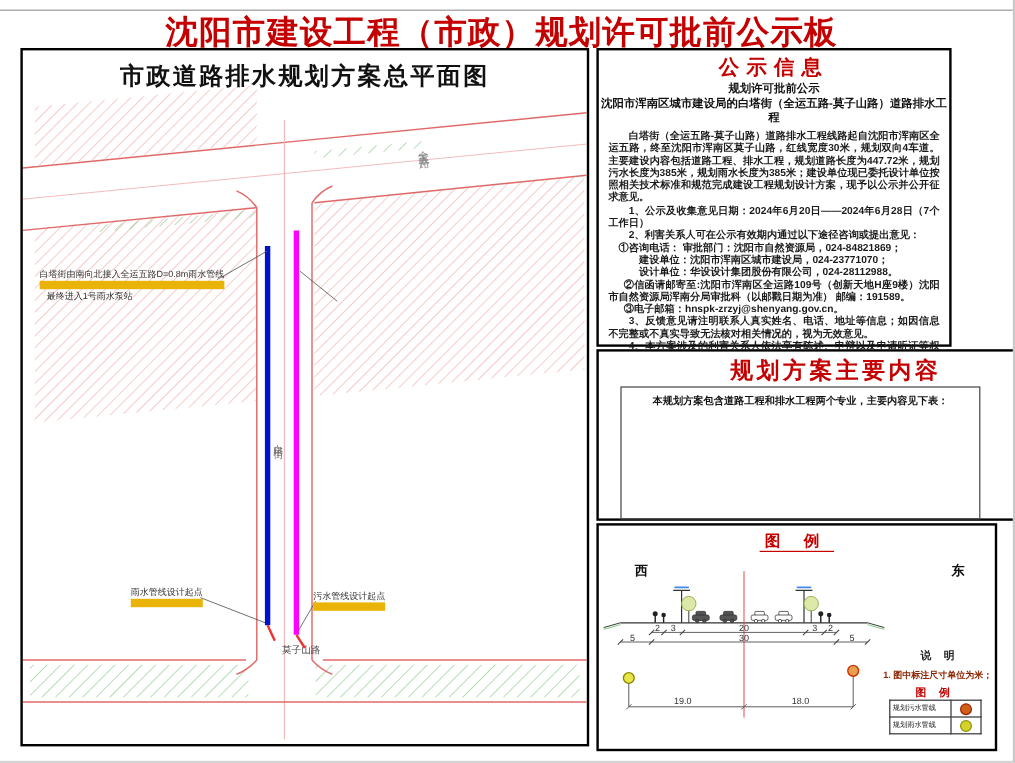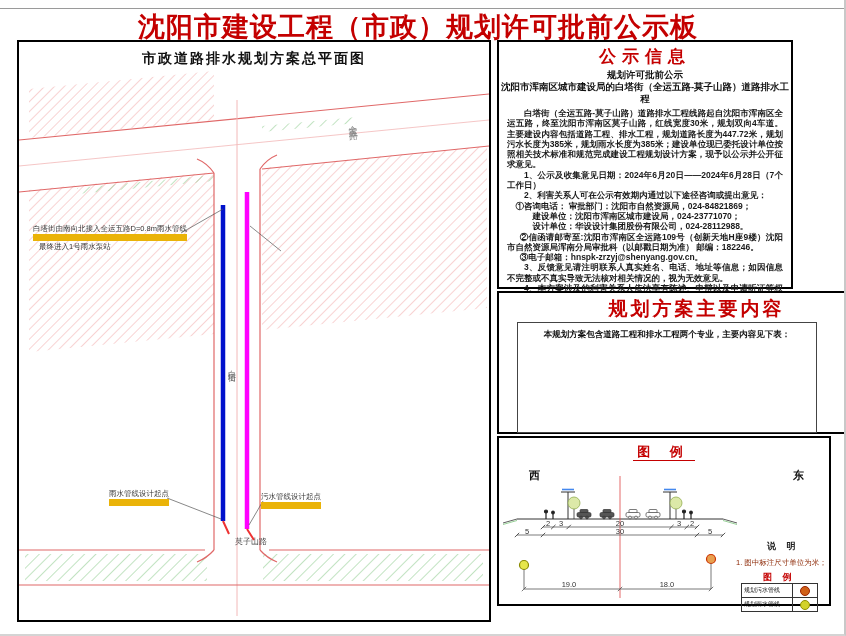--- a/index.html
+++ b/index.html
@@ -10,25 +10,25 @@
   }
   .top-rule { position:absolute; top:8px; left:0; width:100%; height:1px; background:#9a9a9a; }
   .page-title {
     position:absolute; top:9px; left:0; width:836px; text-align:center;
     color:#c40000; font-size:27px; font-weight:bold; letter-spacing:1px;
   }
   .panel { position:absolute; border:2px solid #000; background:#fff; box-sizing:border-box; }
   #plan-box   { left:17px;  top:40px;  width:474px; height:582px; }
   #notice-box { left:497px; top:40px;  width:296px; height:249px; }
   #scheme-box { left:497px; top:291px; width:399px; height:143px; }
-  #legend-box { left:497px; top:436px; width:334px; height:170px; }
+  #legend-box { left:497px; top:436px; width:334px; height:190px; }
 
   
   .plan-title { position:absolute; top:8px; left:0; width:100%; text-align:center;
-    font-size:14px; font-weight:bold; color:#111; letter-spacing:2px; }
+    font-size:20px; font-weight:bold; color:#111; letter-spacing:2px; }
   #plan-svg { position:absolute; left:0; top:0; }
   .plan-label { position:absolute; color:#444; white-space:nowrap; }
   .vtext { writing-mode:vertical-rl; text-orientation:upright; letter-spacing:2px; }
   .callout { position:absolute; font-size:7.5px; color:#333; line-height:11px; }
   .callout .u { display:inline-block; border-bottom:7px solid #eab308; }
   .callout .l2 { padding-left:6px; }
 
   
   .notice-title { text-align:center; color:#c40000; font-size:17px; font-weight:bold;
     letter-spacing:6px; margin:3px 0 1px 0; }
@@ -52,21 +52,21 @@
   .scheme-table .hd { text-align:center; font-weight:bold; font-size:9.5px; height:24px; letter-spacing:1px; }
   .scheme-table .ct { padding-left:14px; height:31px; }
 
   
   .legend-title { position:absolute; top:4px; left:0; width:100%; text-align:center; }
   .legend-title span { color:#c40000; font-size:13px; font-weight:bold; letter-spacing:8px;
     border-bottom:1px solid #c40000; padding:0 4px 1px 4px; }
   .compass { position:absolute; font-size:11px; font-weight:bold; color:#111; }
   .dim { position:absolute; font-size:7.5px; color:#333; transform:translateX(-50%); }
   .notes-t { position:absolute; font-size:9px; font-weight:bold; color:#222; letter-spacing:4px; }
-  .notes-1 { position:absolute; font-size:7.5px; font-weight:normal; color:#8b2500; }
+  .notes-1 { position:absolute; font-size:7.5px; font-weight:bold; color:#8b2500; }
   .mini-legend-t { position:absolute; font-size:9px; font-weight:bold; color:#c40000; letter-spacing:4px; }
   .mini-table { position:absolute; border-collapse:collapse; }
   .mini-table td { border:1px solid #333; font-size:6px; color:#111; height:13px; padding:0 2px; }
   .dot { display:inline-block; width:8px; height:8px; border-radius:50%; vertical-align:middle; }
   .dot-sewage { background:#d06018; border:1.5px solid #992200; }
   .dot-rain { background:#d2d22a; border:1.5px solid #8f8f00; }
 </style>
 </head>
 <body>
 
@@ -151,21 +151,21 @@
     <div class="notice-title">公示信息</div>
     <div class="notice-sub">规划许可批前公示</div>
     <div class="notice-sub">沈阳市浑南区城市建设局的白塔街（全运五路-莫子山路）道路排水工程</div>
     <div class="notice-body">
       <p class="ind2">白塔街（全运五路-莫子山路）道路排水工程线路起自沈阳市浑南区全运五路，终至沈阳市浑南区莫子山路，红线宽度30米，规划双向4车道。主要建设内容包括道路工程、排水工程，规划道路长度为447.72米，规划污水长度为385米，规划雨水长度为385米；建设单位现已委托设计单位按照相关技术标准和规范完成建设工程规划设计方案，现予以公示并公开征求意见。</p>
       <p class="ind2">1、公示及收集意见日期：2024年6月20日——2024年6月28日（7个工作日）</p>
       <p class="ind2">2、利害关系人可在公示有效期内通过以下途径咨询或提出意见：</p>
       <p class="ind1">①咨询电话： 审批部门：沈阳市自然资源局，024-84821869；</p>
       <p class="ind3">建设单位：沈阳市浑南区城市建设局，024-23771070；</p>
       <p class="ind3">设计单位：华设设计集团股份有限公司，024-28112988。</p>
-      <p class="ind15">②信函请邮寄至:沈阳市浑南区全运路109号（创新天地H座9楼）沈阳市自然资源局浑南分局审批科（以邮戳日期为准） 邮编：182246。</p>
+      <p class="ind15">②信函请邮寄至:沈阳市浑南区全运路109号（创新天地H座9楼）沈阳市自然资源局浑南分局审批科（以邮戳日期为准） 邮编：191589。</p>
       <p class="ind15">③电子邮箱：hnspk-zrzyj@shenyang.gov.cn。</p>
       <p class="ind2">3、反馈意见请注明联系人真实姓名、电话、地址等信息；如因信息不完整或不真实导致无法核对相关情况的，视为无效意见。</p>
       <p class="ind2">4、本方案涉及的利害关系人依法享有陈述、申辩以及申请听证等权利，逾期未申请则视为放弃上述权利。</p>
     </div>
     <div class="signature">
       <div>沈阳市浑南区城市建设局</div>
       <div>沈阳市自然资源局</div>
       <div>2024年6月  28日</div>
     </div>
   </div>

